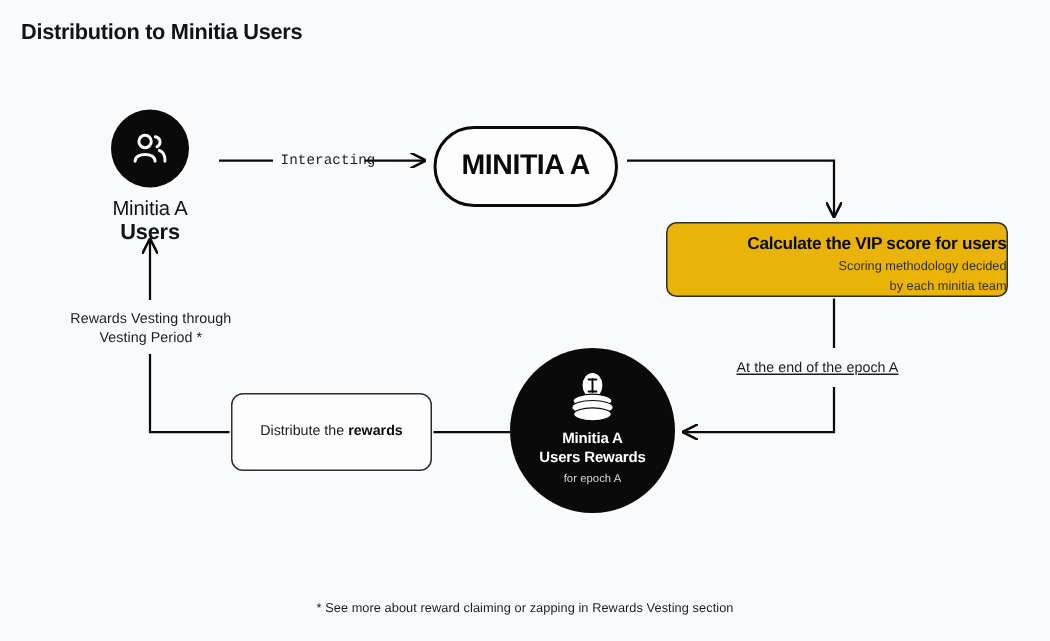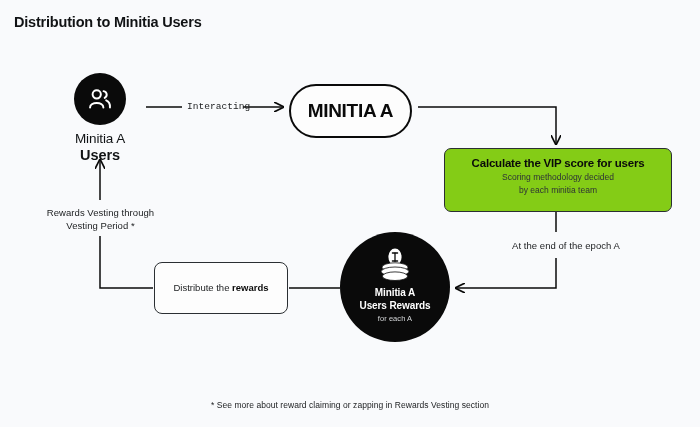--- a/index.html
+++ b/index.html
@@ -84,22 +84,23 @@
     color: #1b1d1f;
     white-space: nowrap;
     letter-spacing: 0.05px;
   }
   .label-interacting {
     left: 187px;
     top: 101px;
     font-family: Liberation Mono, monospace;
   }
   .label-epoch {
-    left: 512px;
+    left: 491px;
     top: 240px;
+    text-decoration: underline;
   }
   .label-vesting {
     left: 28px;
     top: 206px;
     width: 145px;
     text-align: center;
     line-height: 13px;
     white-space: normal;
   }
 
@@ -121,26 +122,26 @@
     letter-spacing: -0.3px;
     color: #0a0a0a;
   }
 
   
   .vip-box {
     position: absolute;
     left: 444px;
     top: 148px;
     width: 228px;
-    height: 64px;
+    height: 50px;
     border: 1px solid #2b2f33;
     border-radius: 7px;
-    background: #84cc16;
+    background: #eab308;
     padding-top: 7px;
-    text-align: center;
+    text-align: right;
   }
   .vip-box .head {
     font-size: 11.5px;
     font-weight: bold;
     letter-spacing: -0.2px;
     color: #0a0a0a;
     line-height: 14px;
   }
   .vip-box .sub {
     font-size: 8.5px;
@@ -289,18 +290,18 @@
         <ellipse cx="20" cy="19.2" rx="13" ry="4.4" fill="#ffffff"></ellipse>
         <ellipse cx="20" cy="19.2" rx="13" ry="4.4" fill="none" stroke="#0a0a0a" stroke-width="0.8"></ellipse>
         <ellipse cx="20" cy="23.6" rx="13.8" ry="4.6" fill="#ffffff"></ellipse>
         <ellipse cx="20" cy="23.6" rx="13.8" ry="4.6" fill="none" stroke="#0a0a0a" stroke-width="0.8"></ellipse>
         <ellipse cx="20" cy="28.2" rx="12.6" ry="4.3" fill="#ffffff"></ellipse>
         <ellipse cx="20" cy="28.2" rx="12.6" ry="4.3" fill="none" stroke="#0a0a0a" stroke-width="0.8"></ellipse>
       </svg>
     </div>
     <div class="t1">Minitia A</div>
     <div class="t1">Users Rewards</div>
-    <div class="t2">for each A</div>
+    <div class="t2">for epoch A</div>
   </div>
 
   <div class="footnote">* See more about reward claiming or zapping in Rewards Vesting section</div>
 
 </div>
 
 </body></html>

